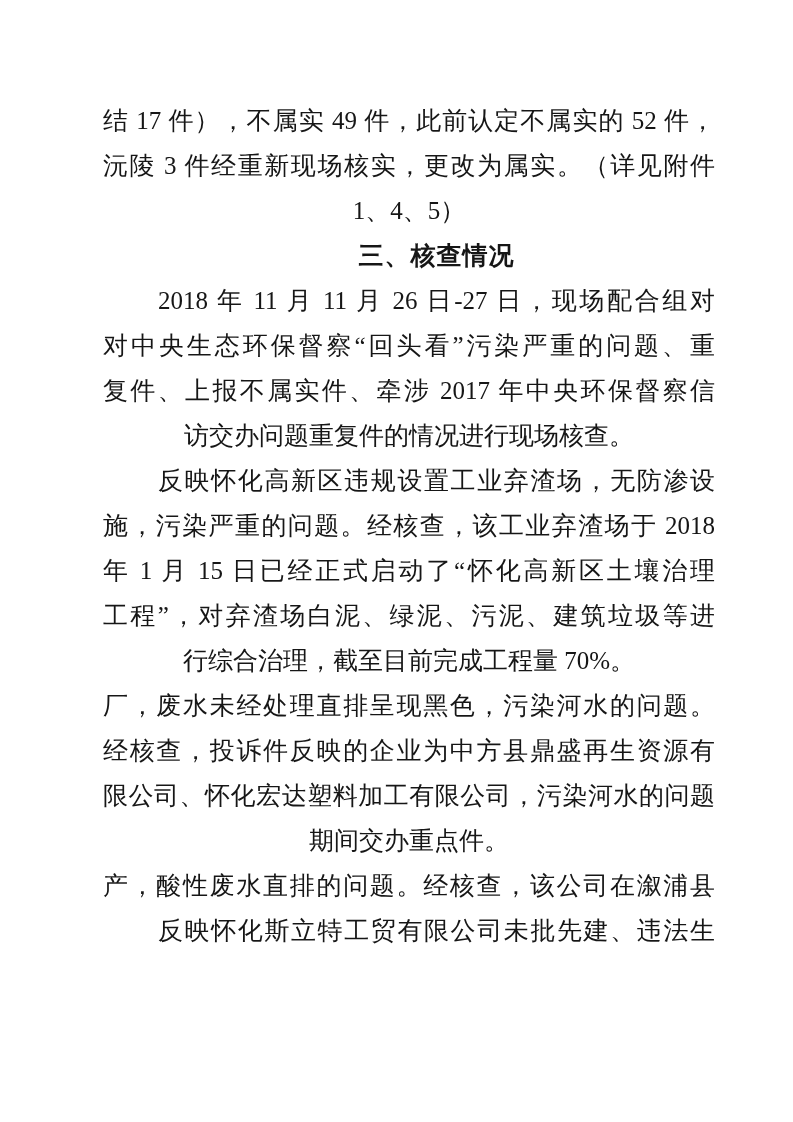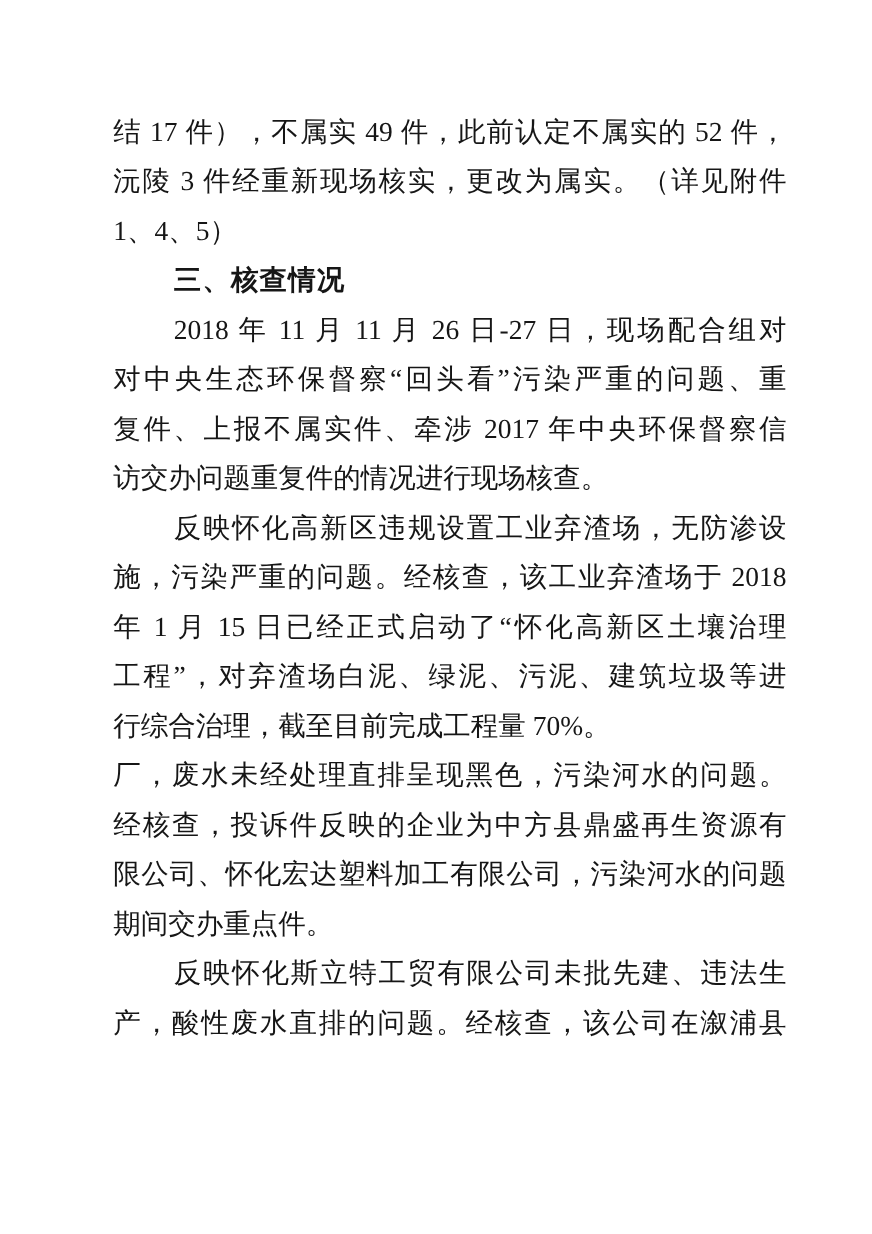--- a/index.html
+++ b/index.html
@@ -23,21 +23,21 @@
     font-size: 25px;
     line-height: 45px;
     height: 45px;
     color: #161616;
   }
   .justify {
     text-align: justify;
     text-align-last: justify;
     text-justify: inter-character;
   }
-  .left { text-align: left; }
+  .left { text-align: center; }
   .indent { text-indent: 2.2em; }
   .heading {
     font-weight: 700;
     font-family: Liberation Sans, sans-serif;
     letter-spacing: 1px;
   }
   .footer {
     position: absolute;
     top: 1026px;
     left: 0;
@@ -76,22 +76,22 @@
     <div class="line left">访交办问题重复件的情况进行现场核查。</div>
     <div class="line indent justify">反映怀化高新区违规设置工业弃渣场，无防渗设</div>
     <div class="line justify">施，污染严重的问题。经核查，该工业弃渣场于 2018</div>
     <div class="line justify">年 1 月 15 日已经正式启动了“怀化高新区土壤治理</div>
     <div class="line justify">工程”，对弃渣场白泥、绿泥、污泥、建筑垃圾等进</div>
     <div class="line left">行综合治理，截至目前完成工程量 70%。</div>
     <div class="line justify">厂，废水未经处理直排呈现黑色，污染河水的问题。</div>
     <div class="line justify">经核查，投诉件反映的企业为中方县鼎盛再生资源有</div>
     <div class="line justify">限公司、怀化宏达塑料加工有限公司，污染河水的问题</div>
     <div class="line left">期间交办重点件。</div>
+    <div class="line justify">产，酸性废水直排的问题。经核查，该公司在溆浦县</div>
     <div class="line indent justify">反映怀化斯立特工贸有限公司未批先建、违法生</div>
-    <div class="line justify">产，酸性废水直排的问题。经核查，该公司在溆浦县</div>
   </div>
 
   <div class="footer">
     <span class="dash">—</span>
     <span class="page-num">4</span>
     <span class="dash">—</span>
   </div>
 
 </div>
 

